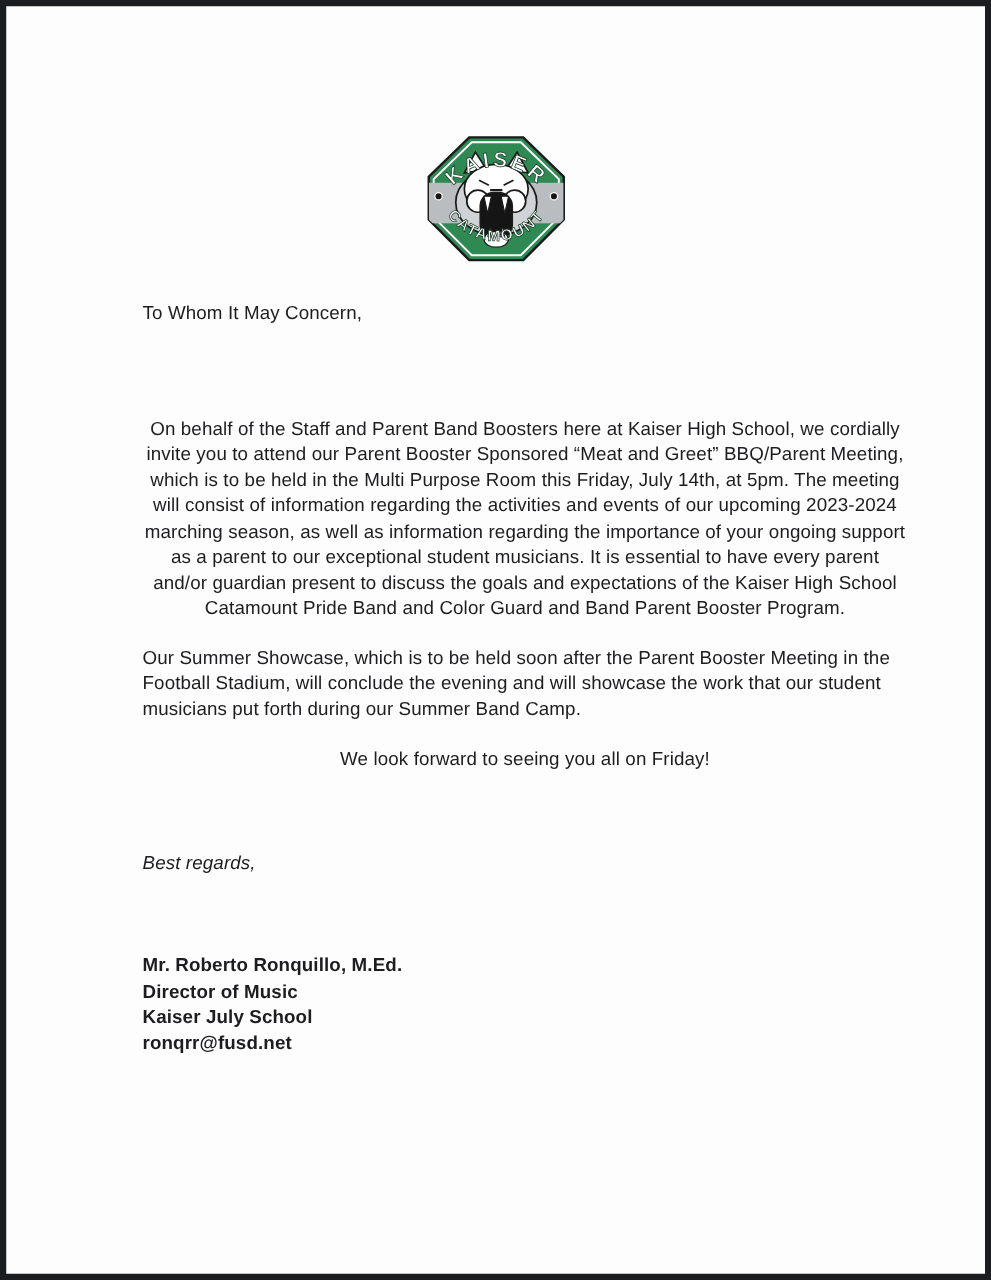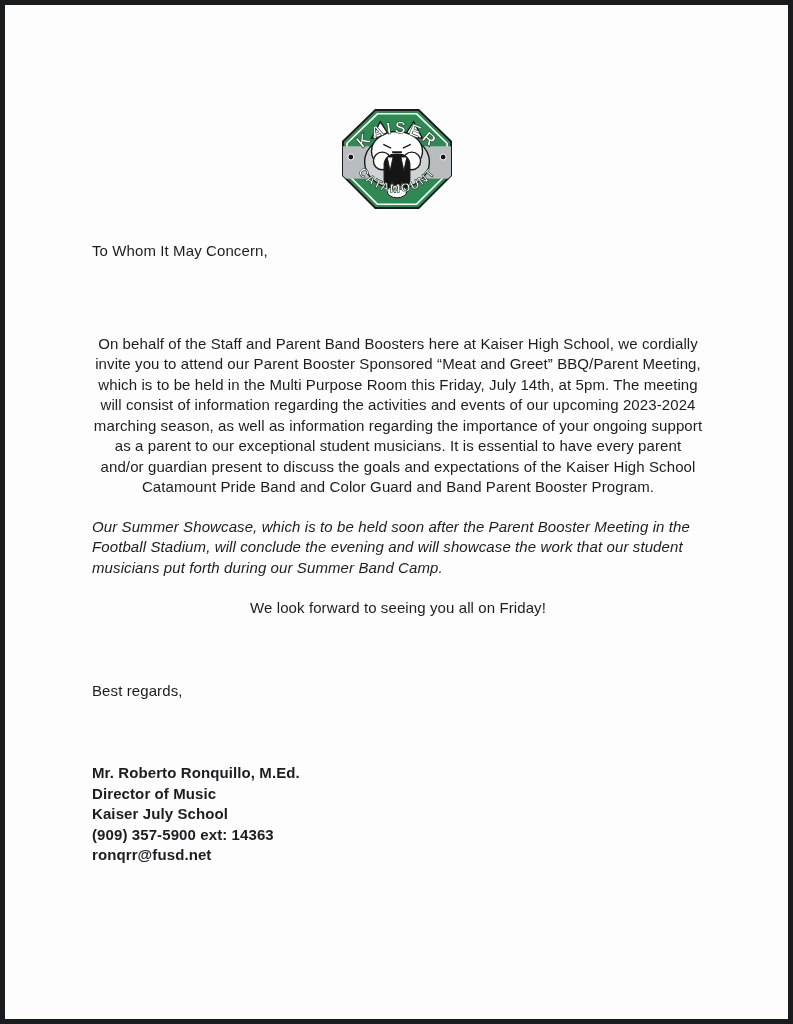--- a/index.html
+++ b/index.html
@@ -14,34 +14,34 @@
     color: #1d1d1f;
     overflow: hidden;
   }
   .logo-wrap {
     margin: 100px auto 0 auto;
     width: 124px;
     height: 108px;
   }
   .logo-wrap svg { display: block; width: 100%; height: 100%; }
   .content {
-    padding-left: 87px;
+    padding-left: 109px;
     width: 612px;
   }
   .content p {
     margin: 0;
     font-size: 15px;
     line-height: 20.5px;
     letter-spacing: 0.1px;
   }
   .salutation { margin-top: 28px !important; }
   .para-1 { margin-top: 72px !important; text-align: center; }
-  .para-2 { margin-top: 19px !important; font-style: italic; }
+  .para-2 { margin-top: 19px !important; }
   .para-3 { margin-top: 20px !important; text-align: center; }
-  .closing { margin-top: 62px !important; }
+  .closing { margin-top: 62px !important; font-style: italic; }
   .sig { margin-top: 62px; font-weight: bold; }
   .badge-text { font-family: "Liberation Sans", sans-serif; font-weight: bold; }
 </style>
 </head>
 <body>
 
 <div class="page">
 
   <div class="logo-wrap">
     <svg viewBox="0 0 120 110" xmlns="http://www.w3.org/2000/svg">
@@ -94,18 +94,17 @@
     <p class="para-1">On behalf of the Staff and Parent Band Boosters here at Kaiser High School, we cordially invite you to attend our Parent Booster Sponsored “Meat and Greet” BBQ/Parent Meeting, which is to be held in the Multi Purpose Room this Friday, July 14th, at 5pm. The meeting will consist of information regarding the activities and events of our upcoming 2023-2024 marching season, as well as information regarding the importance of your ongoing support as a parent to our exceptional student musicians. It is essential to have every parent and/or guardian present to discuss the goals and expectations of the Kaiser High School Catamount Pride Band and Color Guard and Band Parent Booster Program.</p>
     <p class="para-2">Our Summer Showcase, which is to be held soon after the Parent Booster Meeting in the Football Stadium, will conclude the evening and will showcase the work that our student musicians put forth during our Summer Band Camp.</p>
     <p class="para-3">We look forward to seeing you all on Friday!</p>
 
     <p class="closing">Best regards,</p>
 
     <div class="sig">
       <p>Mr. Roberto Ronquillo, M.Ed.</p>
       <p>Director of Music</p>
       <p>Kaiser July School</p>
-      <p>(909) 357-5900 ext: 14363</p>
       <p>ronqrr@fusd.net</p>
     </div>
   </div>
 
 </div>
 
 </body></html>

